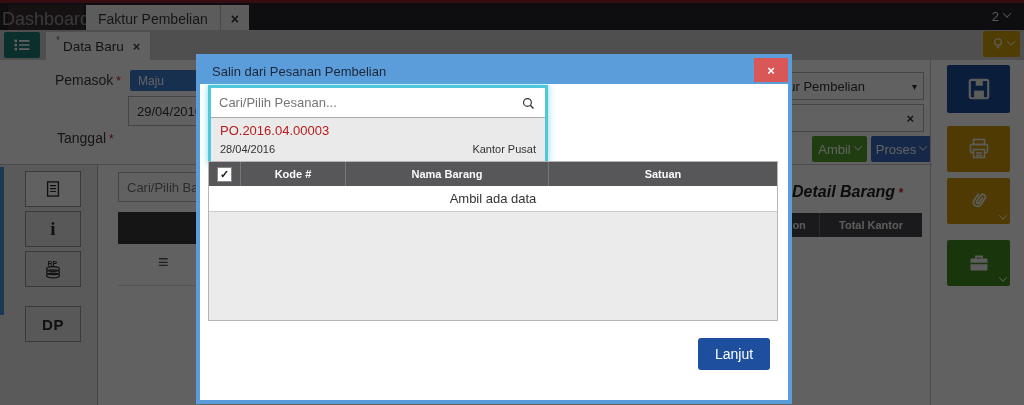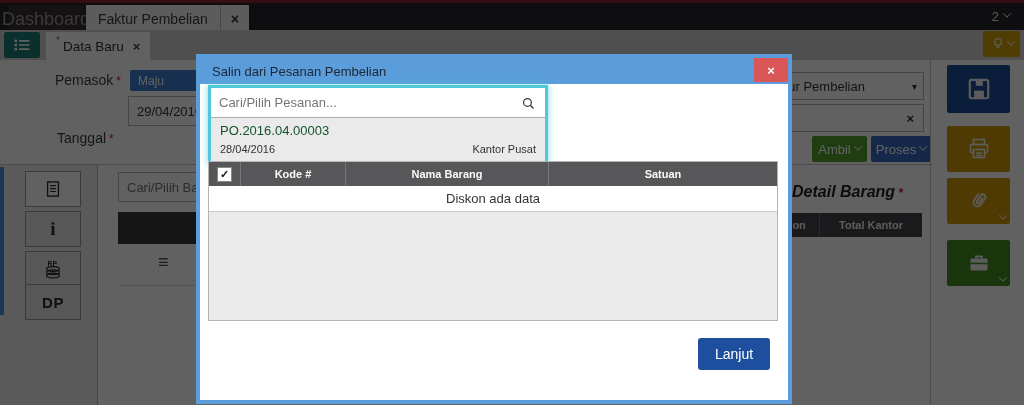--- a/index.html
+++ b/index.html
@@ -86,21 +86,21 @@
   .overlay{position:absolute;left:0;top:0;width:1024px;height:405px;background:rgba(0,0,0,0.62);z-index:10;}
   .modal{position:absolute;left:196px;top:54px;width:596px;height:350px;background:#fff;border:4px solid #5b9ddb;z-index:20;}
   .modal-head{position:absolute;left:0;top:0;width:588px;height:26px;background:#5b9ddb;display:flex;align-items:center;
     padding:0 12px;font-size:13px;color:#1d2736;}
   .modal-close{position:absolute;right:0px;top:0px;width:34px;height:24px;background:#d95757;color:#fff;
     display:flex;align-items:center;justify-content:center;font-weight:bold;font-size:13px;cursor:pointer;}
   .combo{position:absolute;left:8px;top:27px;width:340px;border:3px solid #4fc8dc;box-shadow:0 0 7px rgba(79,200,220,.7);background:#fff;}
   .combo input{width:100%;height:30px;border:none;outline:none;border-bottom:1px solid #aaa;font-size:13px;color:#333;padding:0 28px 0 8px;}
   .combo .mag{position:absolute;right:8px;top:7px;color:#333;}
   .combo .item{background:#eaeaea;padding:5px 9px 6px 9px;cursor:pointer;}
-  .combo .item .nm{font-size:13px;color:#14532d;margin-bottom:5px;}
+  .combo .item .nm{font-size:13px;color:#b91c1c;margin-bottom:5px;}
   .combo .item .sub{display:flex;justify-content:space-between;font-size:11px;color:#333;}
   .mtable{position:absolute;left:8px;top:103px;width:570px;height:160px;border:1px solid #b5b5b5;background:#ebebeb;}
   .mthead{display:flex;height:24px;background:#57575a;}
   .mthead .c{display:flex;align-items:center;justify-content:center;color:#fafafa;font-size:11px;font-weight:bold;border-right:1px solid #77777a;}
   .cb{width:15px;height:15px;background:#fff;border:1px solid #888;display:flex;align-items:center;justify-content:center;
      font-size:11px;color:#1a1a1a;line-height:1;}
   .mempty{height:26px;background:#fff;border-bottom:1px solid #ccc;display:flex;align-items:center;justify-content:center;
      font-size:13px;color:#333;}
   .lanjut{position:absolute;right:18px;top:280px;width:72px;height:32px;background:#1d4f9e;color:#fff;border:none;
      font-size:14px;border-radius:3px;cursor:pointer;}
@@ -182,21 +182,21 @@
     <div class="railtab" style="top:191px;">
       <span>
         <svg width="22" height="24" viewBox="0 0 24 24" stroke="currentColor" fill="none">
           <text x="6" y="8.5" font-size="7.5" font-weight="bold" fill="currentColor" stroke="none">RP</text>
           <ellipse cx="12" cy="12" rx="7" ry="2.6" stroke-width="1.4"></ellipse>
           <ellipse cx="12" cy="15.5" rx="7" ry="2.6" stroke-width="1.4"></ellipse>
           <ellipse cx="12" cy="19" rx="7" ry="2.6" stroke-width="1.4"></ellipse>
         </svg>
       </span>
     </div>
-    <div class="railtab" style="top:224px;">
+    <div class="railtab" style="top:246px;">
       <span class="dp">DP</span>
     </div>
 
     <input class="tinput item-search" placeholder="Cari/Pilih Barang &amp; Jasa..." style="">
     <div class="ltable-head">
       <div class="d1"></div>
     </div>
     <div class="ltable-row">
       <span class="drag">≡</span>
       <div class="d1"></div>
@@ -296,18 +296,18 @@
       <div class="mthead">
         <div class="c" style="width:32px;">
           <span class="cb">
             <span>✓</span>
           </span>
         </div>
         <div class="c" style="width:105px;">Kode #</div>
         <div class="c" style="width:203px;">Nama Barang</div>
         <div class="c" style="flex:1;border-right:none;text-align:right;">Satuan</div>
       </div>
-      <div class="mempty">Diskon ada data</div>
+      <div class="mempty">Ambil ada data</div>
     </div>
 
     <button class="lanjut">Lanjut</button>
   </div>
 </div>
 
 </body></html>

